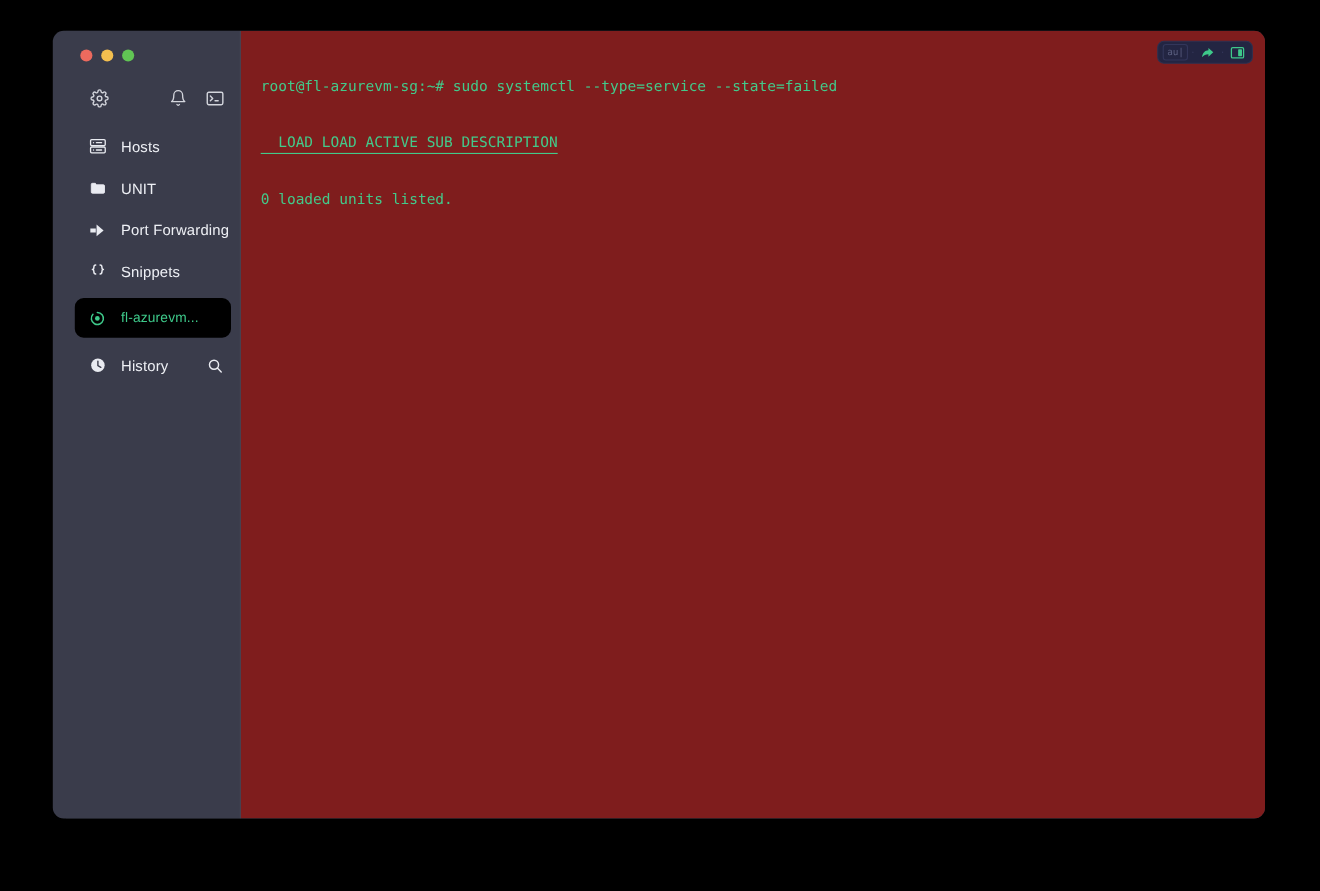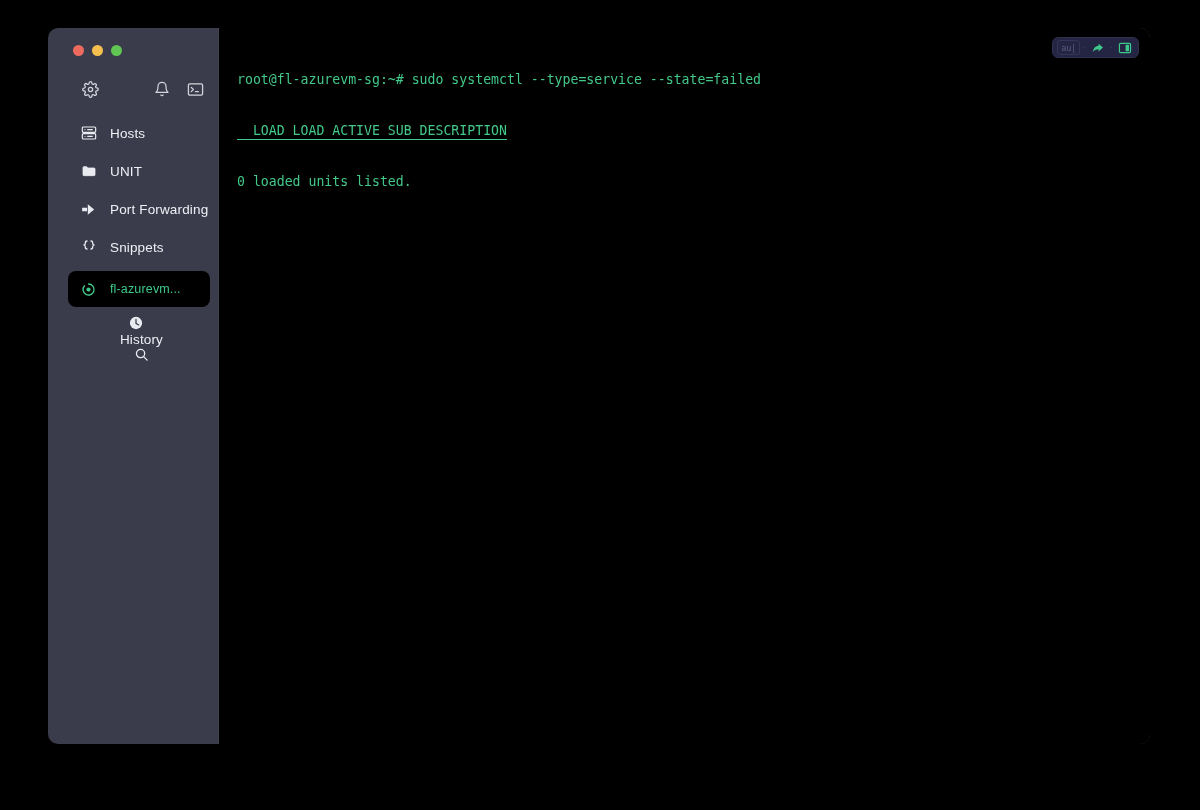--- a/index.html
+++ b/index.html
@@ -104,32 +104,32 @@
     color: #3ec98a;
   }
   .nav-item.session .nav-icon { color: #3ec98a; }
   .nav-item.session .nav-label {
     font-size: 12.5px;
     overflow: hidden;
     text-overflow: ellipsis;
     max-width: 110px;
   }
 
-  .nav-item.history { margin-top: 6px; padding-right: 14px; flex-direction: column; }
+  .nav-item.history { margin-top: 6px; padding-right: 14px; }
   .nav-item.history .nav-label { flex: 1 1 auto; }
   .search-icon-wrap {
     width: 18px; height: 18px;
     display: flex; align-items: center; justify-content: center;
     color: #e9ebf1;
   }
 
   
   #terminal-pane {
     flex: 1 1 auto;
-    background: #000000;
+    background: #7f1d1d;
     position: relative;
     overflow: hidden;
   }
 
   #term-controls {
     position: absolute;
     top: 9px;
     right: 11px;
     display: flex;
     align-items: center;

